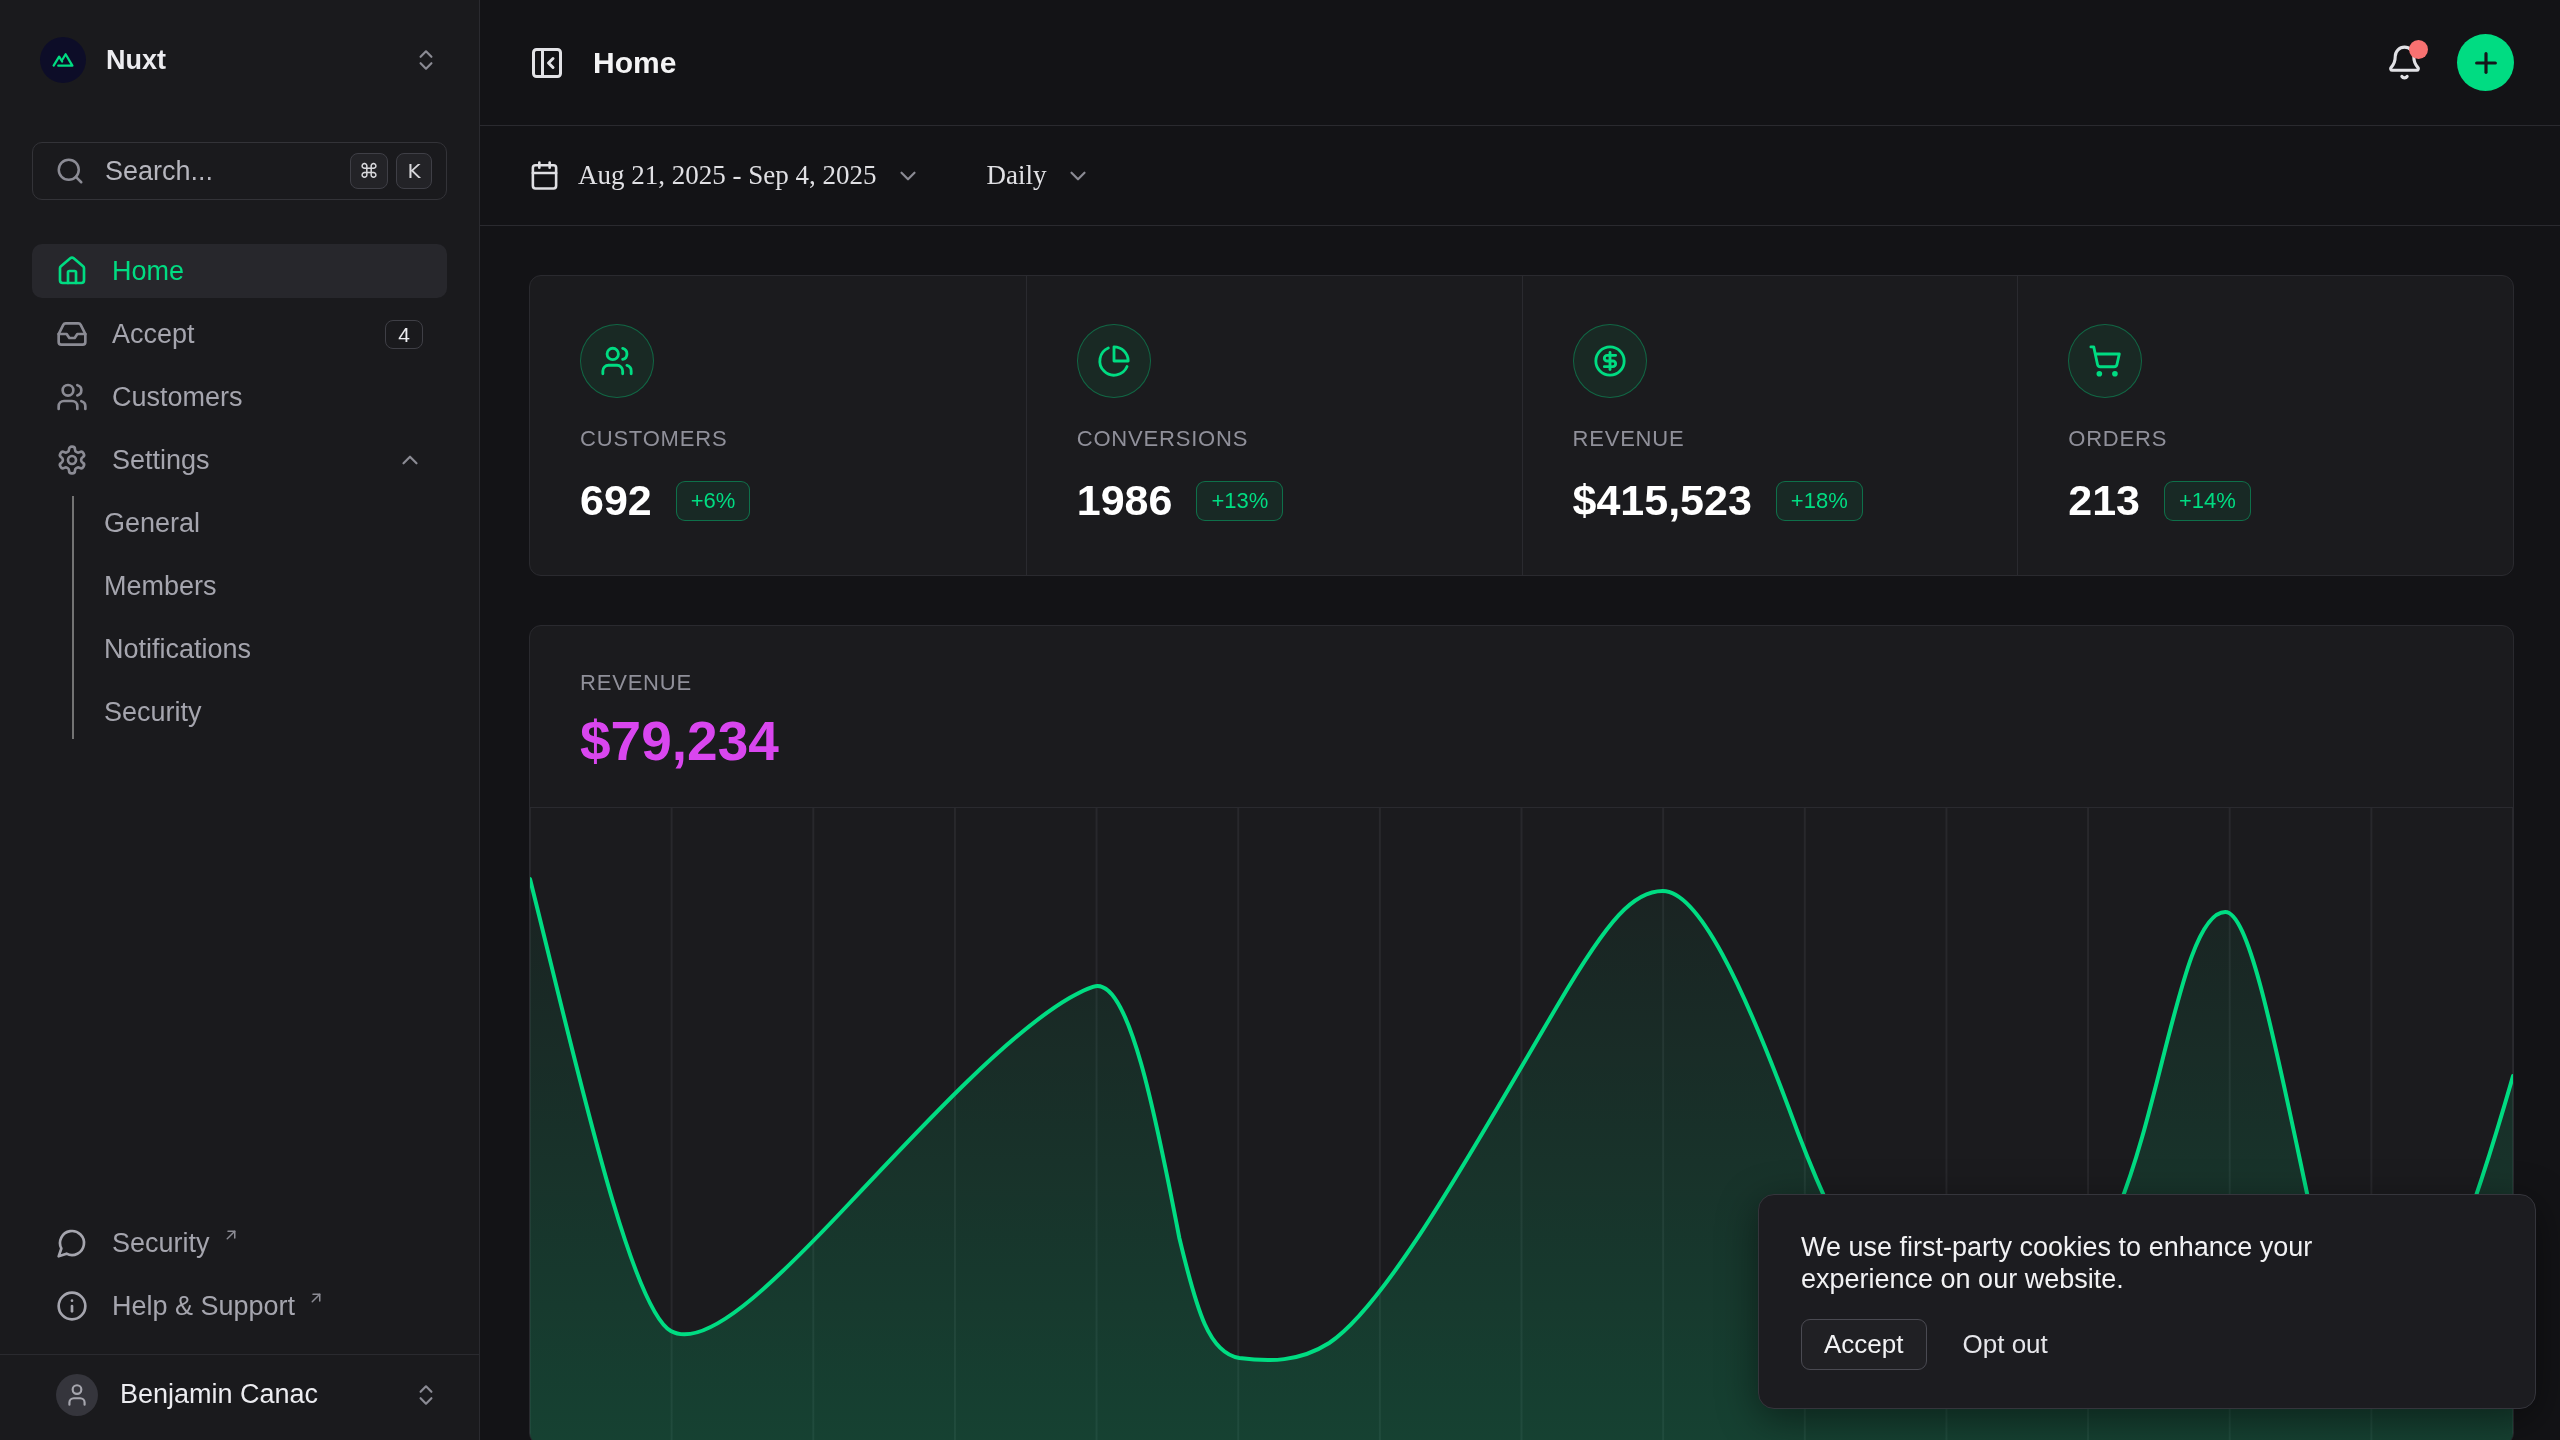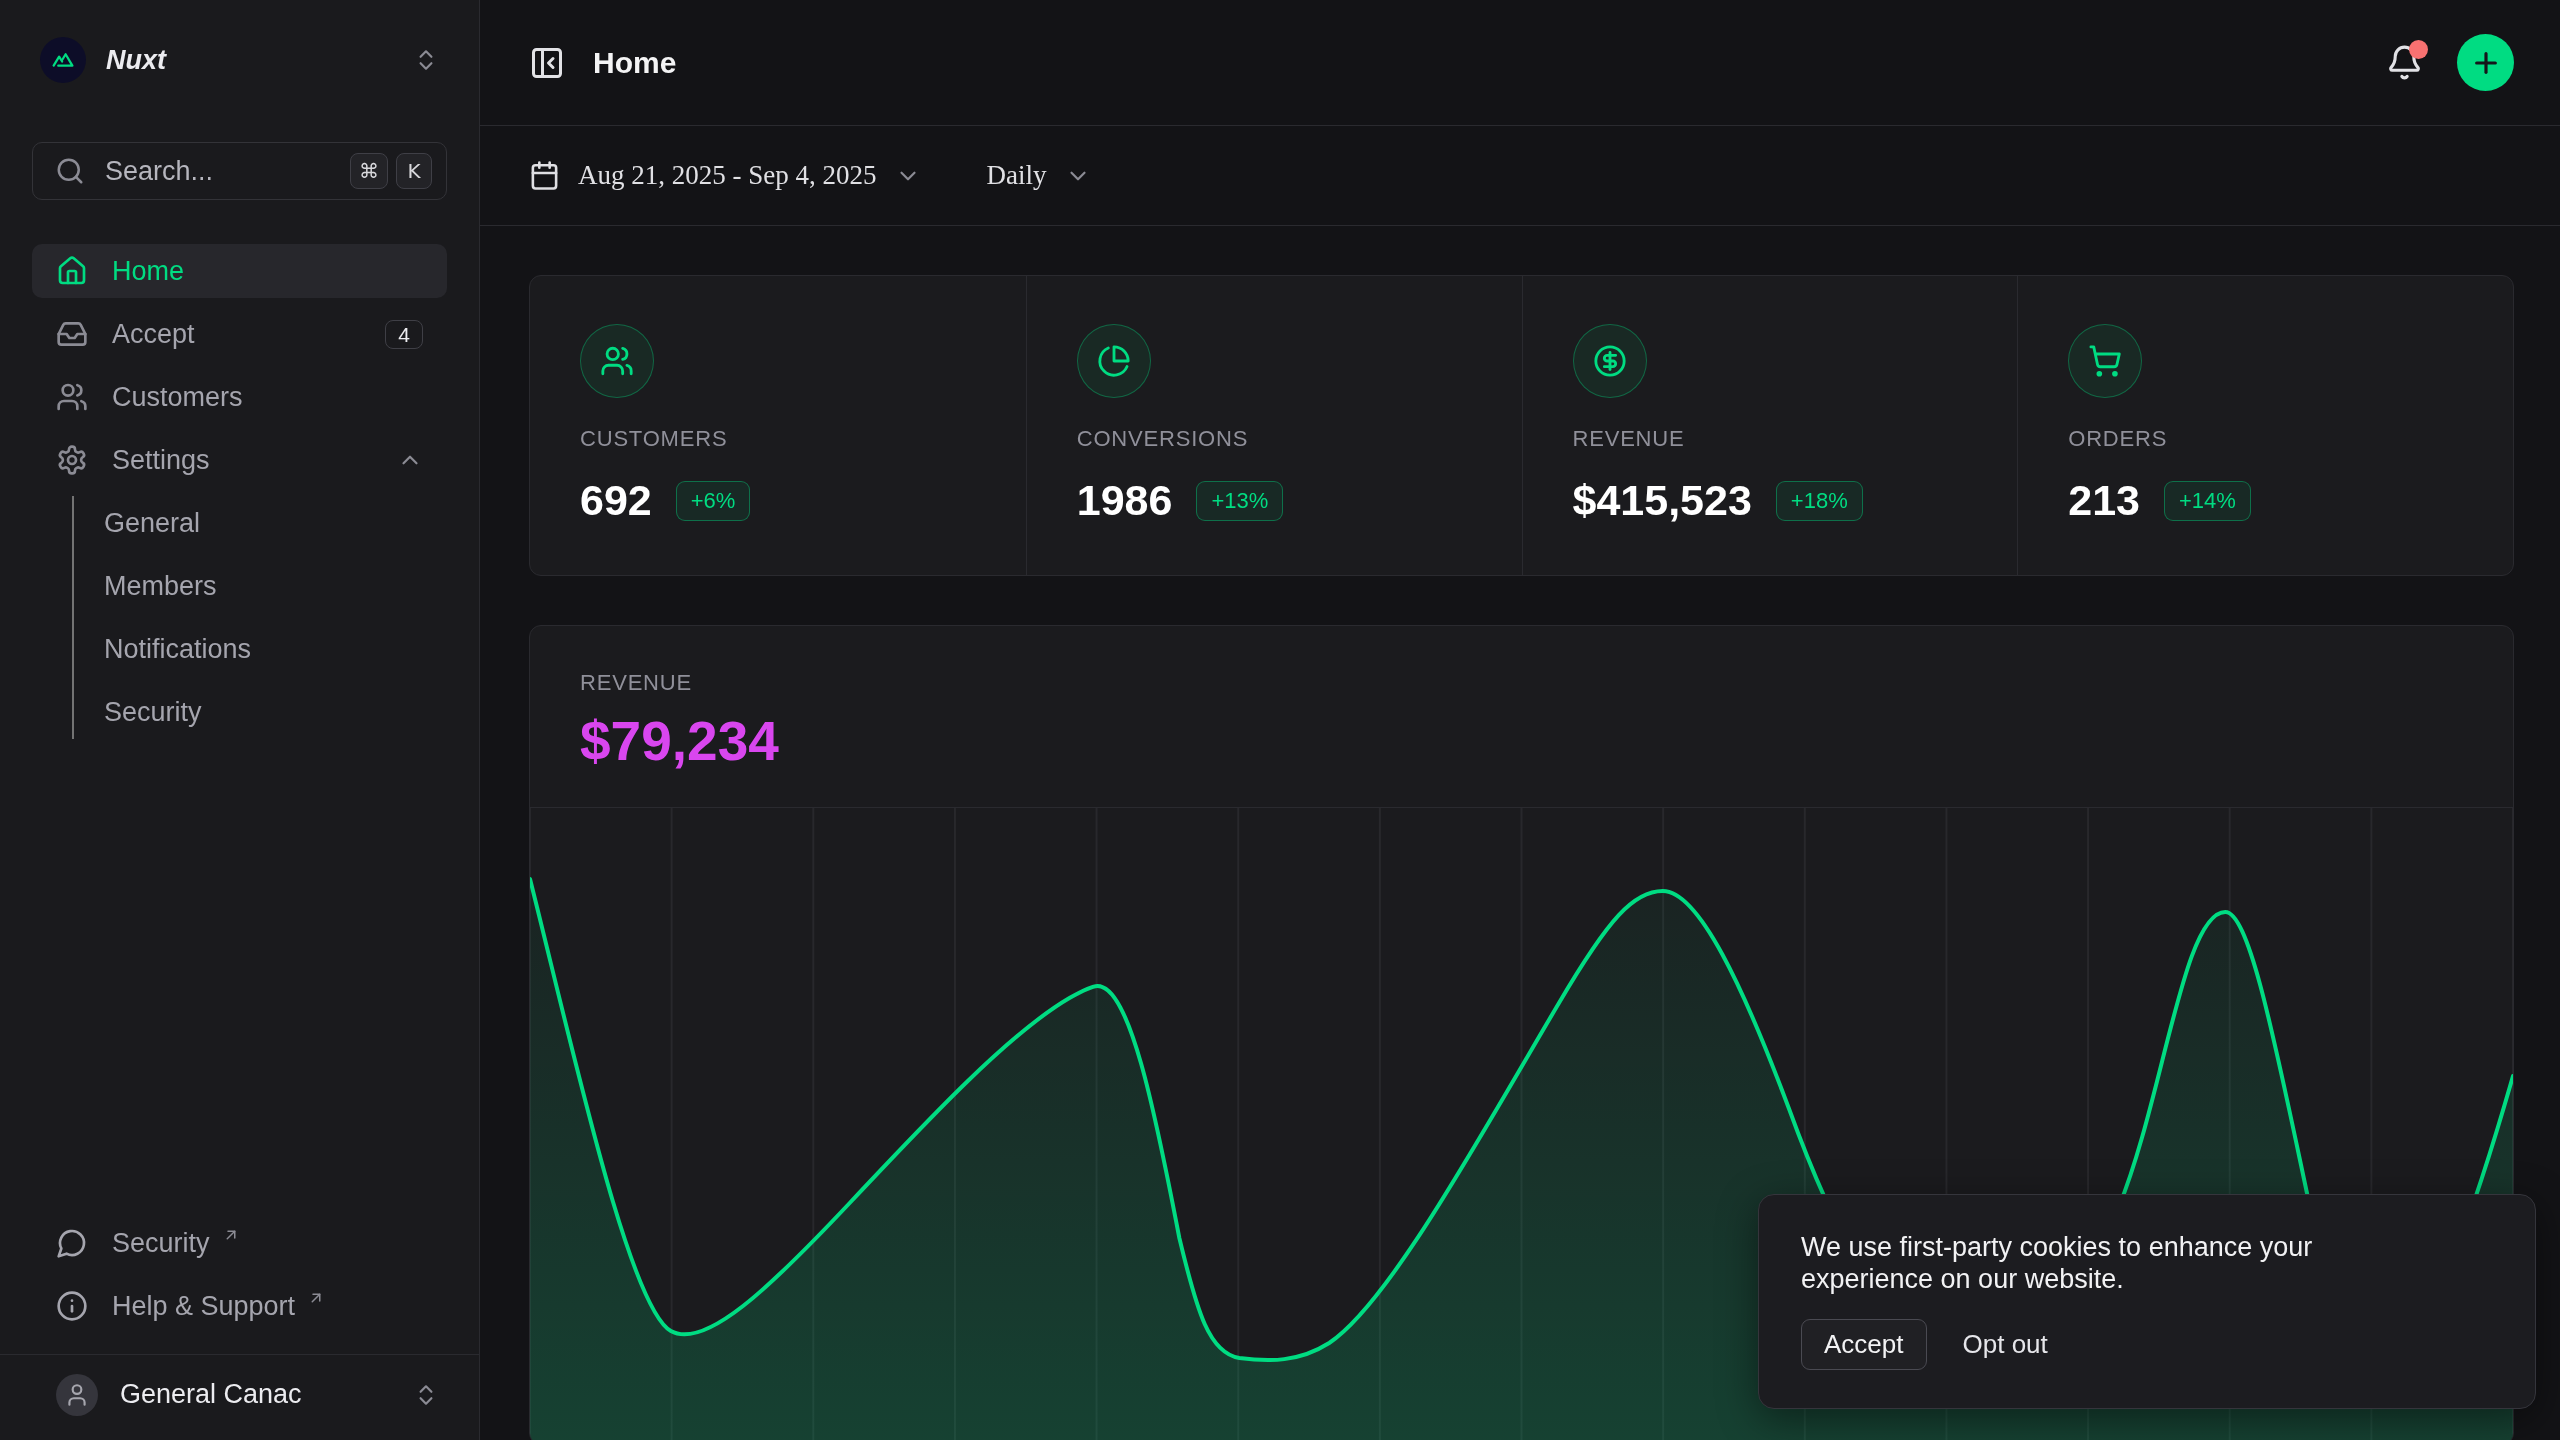--- a/index.html
+++ b/index.html
@@ -35,21 +35,21 @@
   .team-switcher{
     margin:36px 32px 0;height:48px;
     display:flex;align-items:center;gap:20px;
     padding:0 8px;border-radius:10px;cursor:pointer;
   }
   .logo-circle{
     width:46px;height:46px;border-radius:50%;
     background:#0d0d28;display:flex;align-items:center;justify-content:center;flex:none;
   }
   .logo-circle svg{width:30px;height:30px;}
-  .team-name{font-size:27px;font-weight:600;color:#ececf0;flex:1;font-style:italic;}
+  .team-name{font-size:27px;font-weight:600;color:#ececf0;flex:1;}
   .icon{flex:none;display:inline-flex;}
   .icon svg{display:block;}
   .muted-ic{color:var(--text-dim);}
 
   .searchbox{
     margin:58px 32px 0;height:58px;
     border:1px solid #333338;border-radius:10px;
     display:flex;align-items:center;gap:20px;
     padding:0 14px 0 22px;cursor:text;
   }
@@ -340,21 +340,21 @@
 
     <div class="sidebar-divider"></div>
 
     <div class="user-row">
       <span class="avatar">
         <svg width="26" height="26" viewBox="0 0 24 24" fill="none" stroke="currentColor" stroke-width="2" stroke-linecap="round" stroke-linejoin="round">
             <path d="M19 21v-2a4 4 0 0 0-4-4H9a4 4 0 0 0-4 4v2"></path>
             <circle cx="12" cy="7" r="4"></circle>
           </svg>
       </span>
-      <span class="user-name">General Canac</span>
+      <span class="user-name">Benjamin Canac</span>
       <span class="icon muted-ic">
         <svg width="26" height="26" viewBox="0 0 24 24" fill="none" stroke="currentColor" stroke-width="2" stroke-linecap="round" stroke-linejoin="round">
             <path d="m7 15 5 5 5-5"></path>
             <path d="m7 9 5-5 5 5"></path>
           </svg>
       </span>
     </div>
   </aside>
 
   <main class="main">

